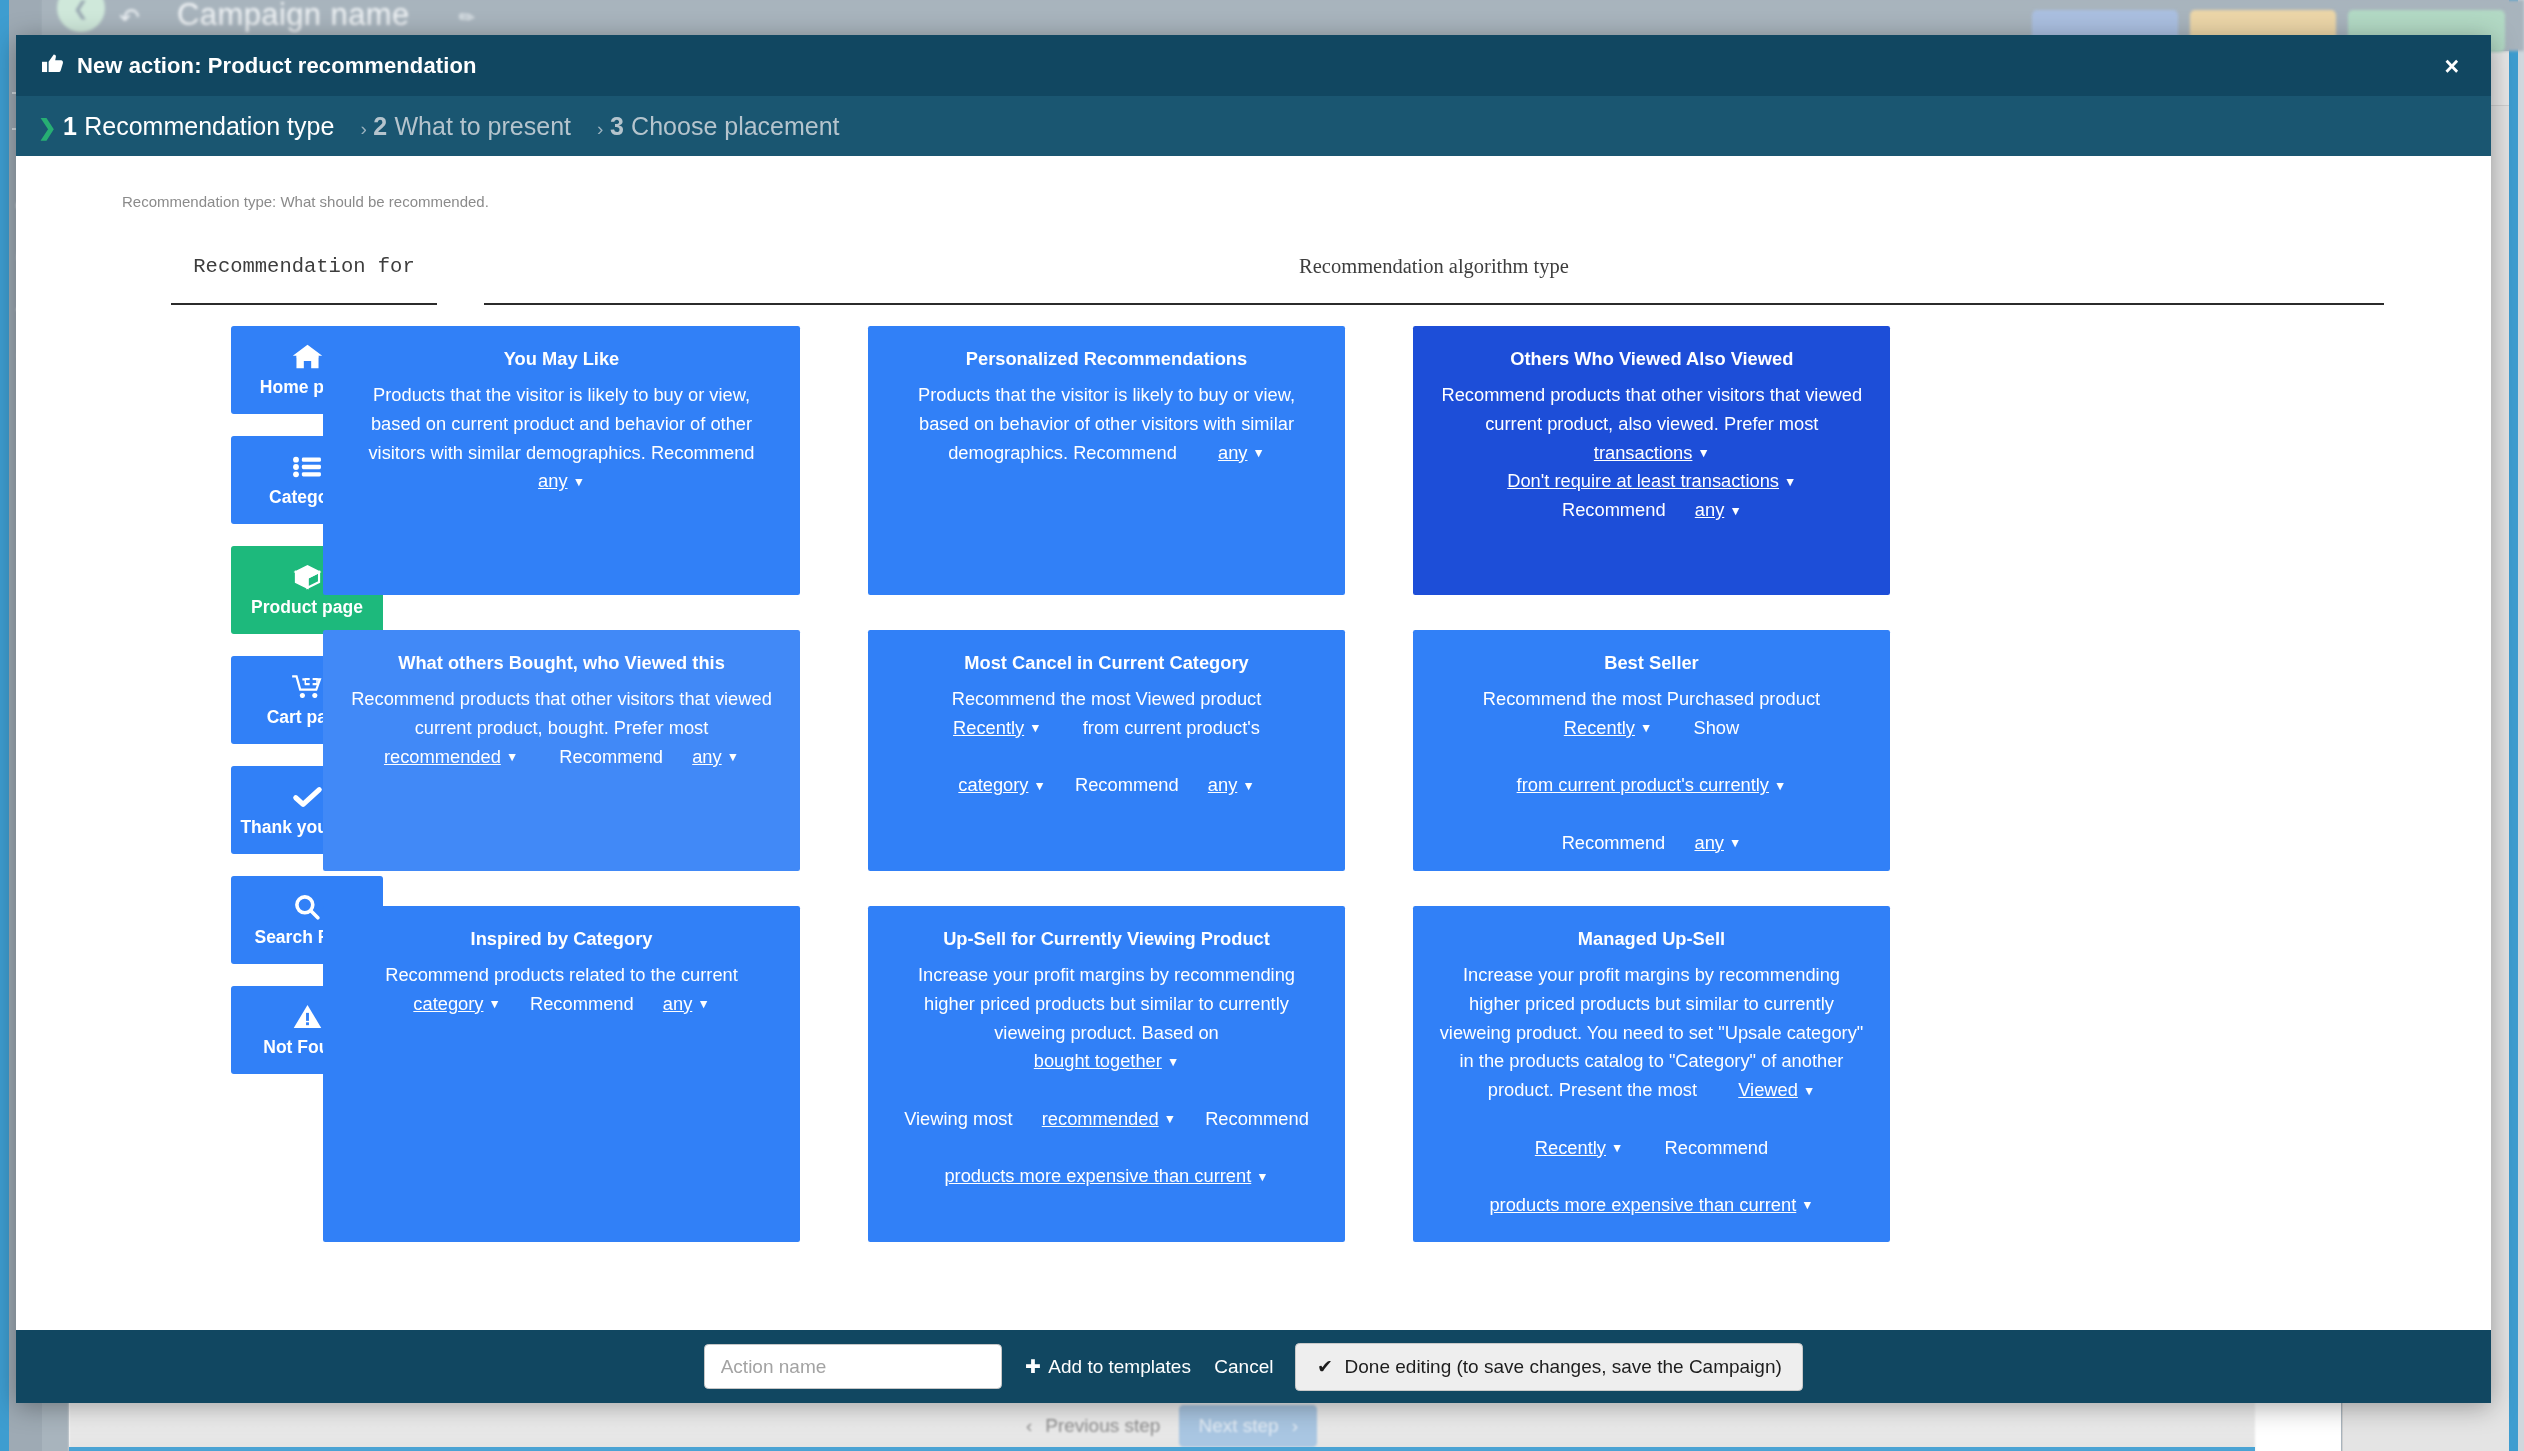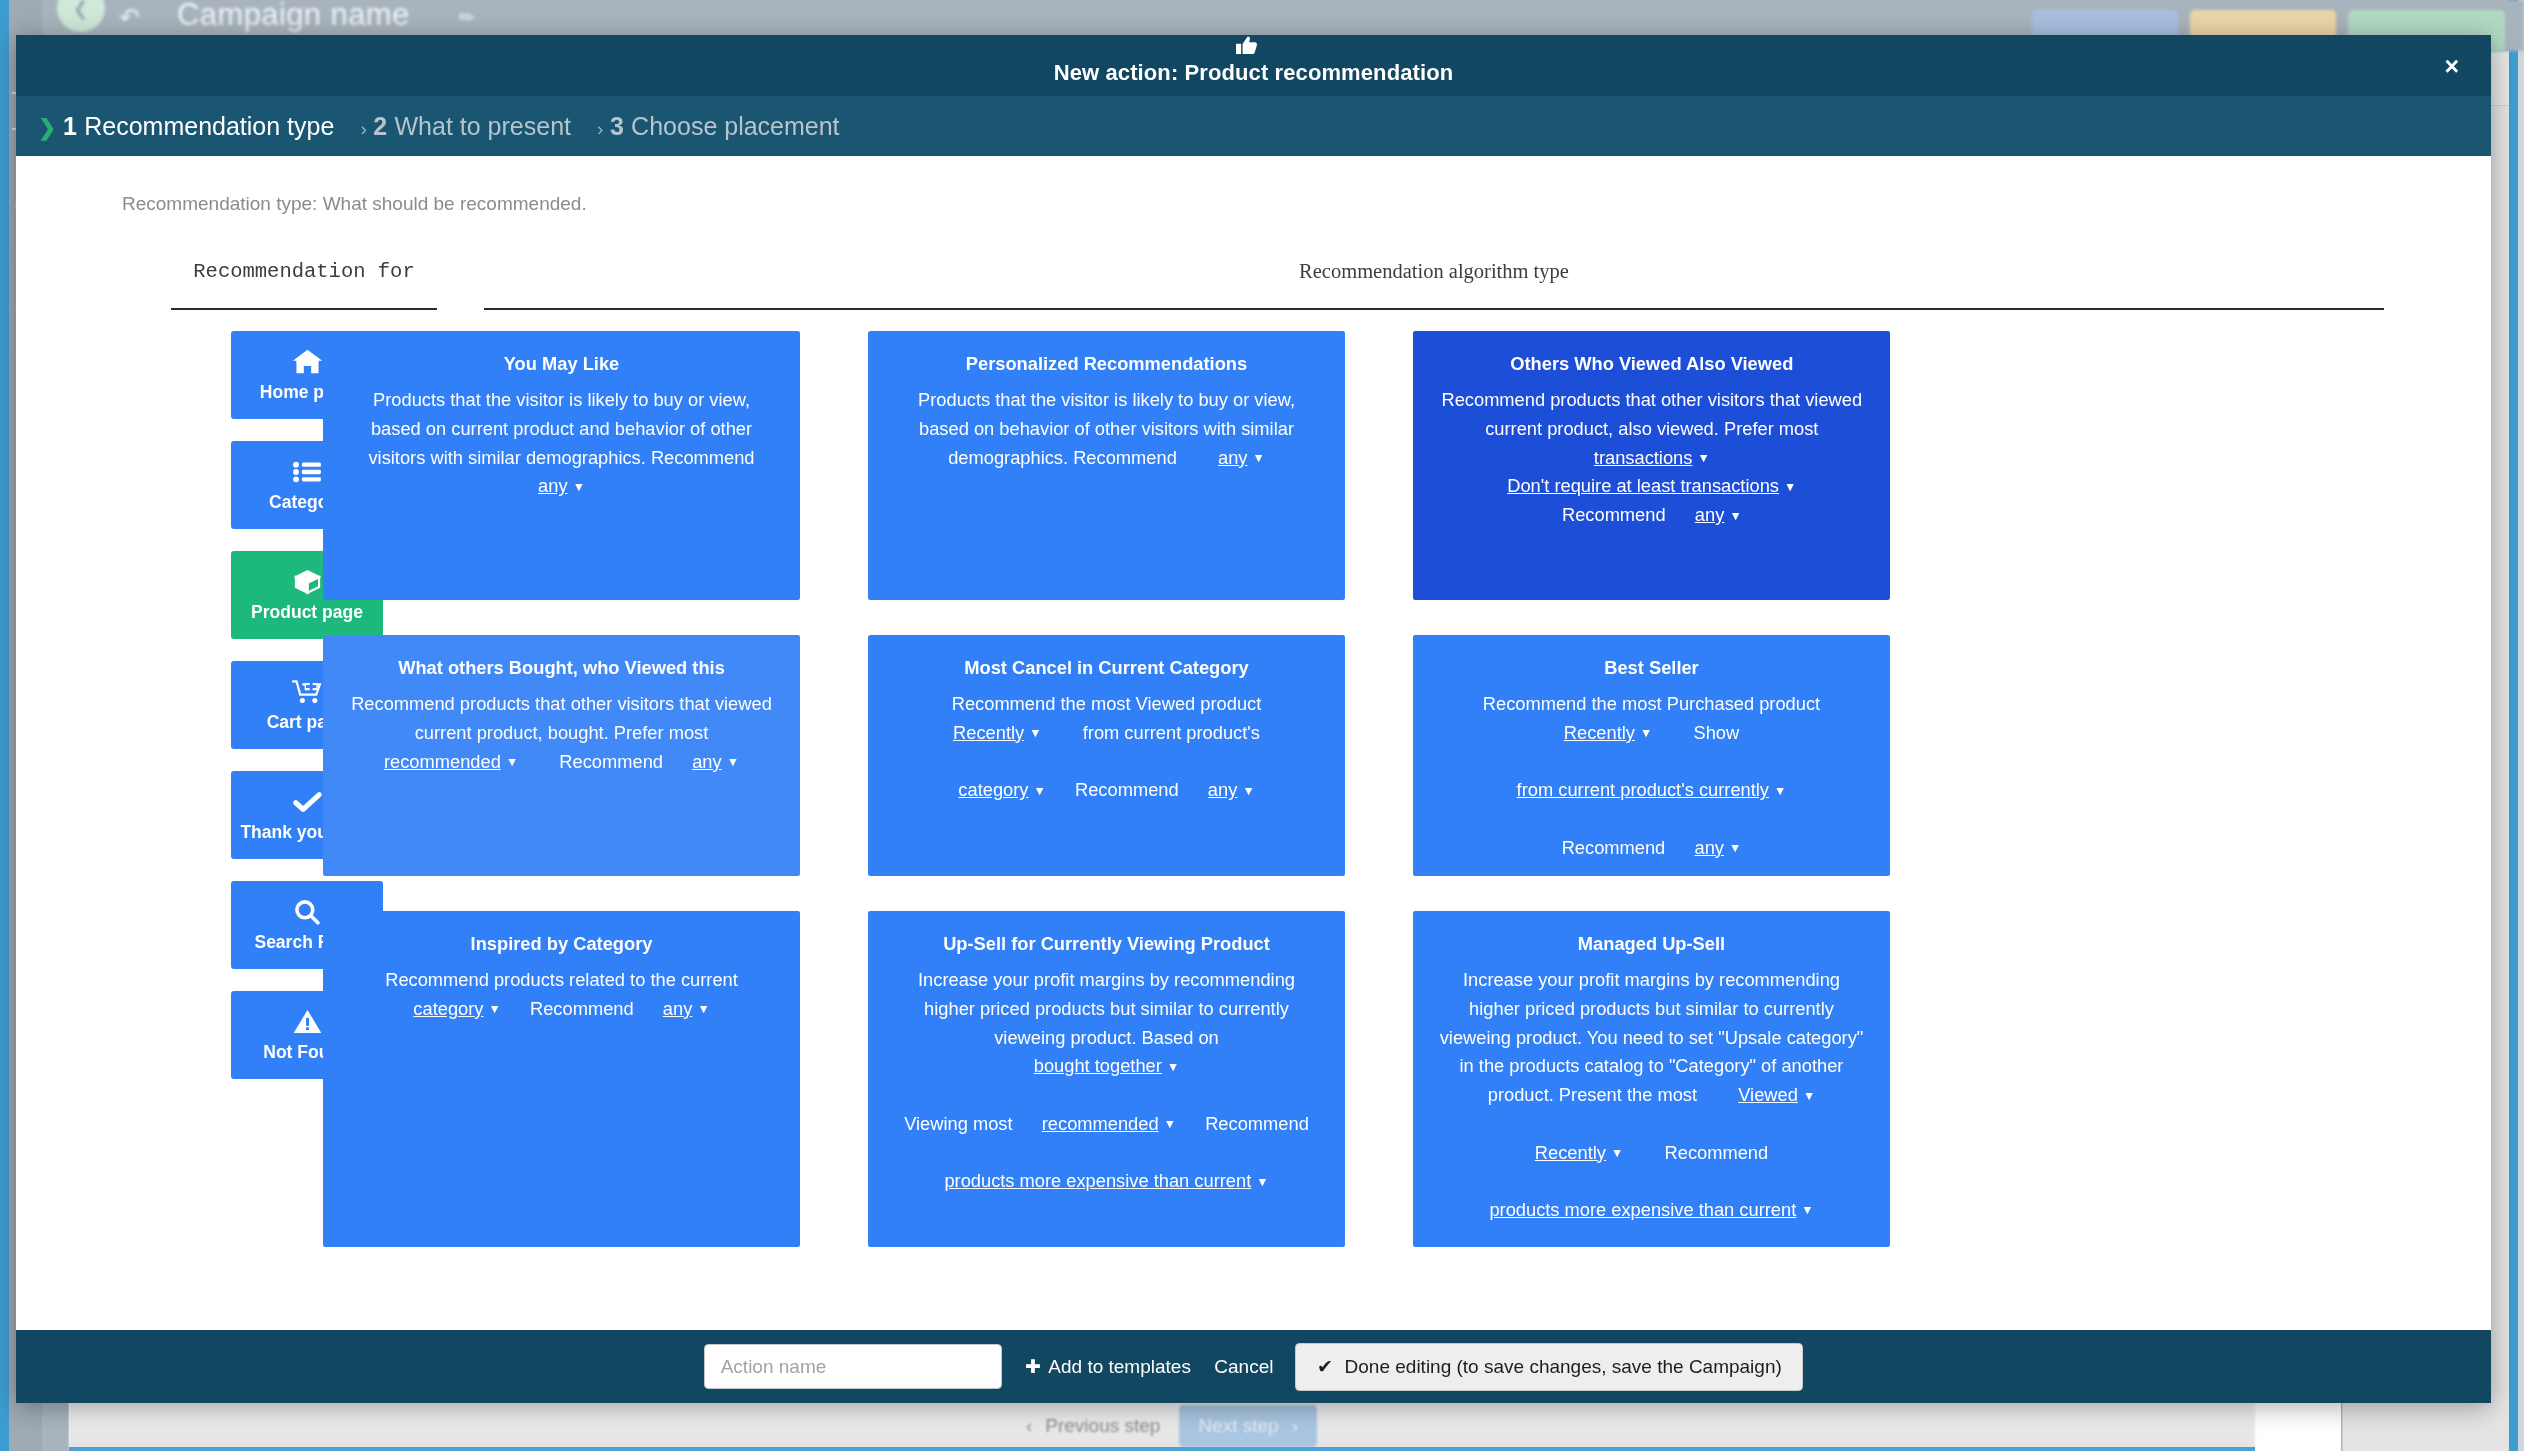--- a/index.html
+++ b/index.html
@@ -119,21 +119,20 @@
     position: absolute; left: 16px; top: 35px; width: 2475px; height: 1368px;
     background: #ffffff;
     box-shadow: 0 4.4px 25px rgba(0,0,0,.35);
     overflow: hidden;
   }
   #modal-header {
     height: 61px; background: #114761;
     display: flex; align-items: center;
     padding: 0 26px;
     position: relative;
-    flex-direction: column;
   }
   #modal-header .thumb {
     font-size: 22px; color: #ffffff; margin-right: 13px; line-height:1;
   }
   #modal-title {
     font-size: 22px; font-weight: bold; color: #ffffff; letter-spacing: 0.1px;
   }
   #modal-close {
     position: absolute; right: 32px; top: 50%; transform: translateY(-50%);
     font-size: 25px; color: #ffffff; font-weight: bold;
@@ -155,21 +154,21 @@
   .step.inactive .num { color: #b5c4cd; }
   .step.inactive .lbl { color: #b5c4cd; }
 
   #modal-body {
     position: absolute; left:0; right:0; top: 121px; bottom: 73px;
     background: #ffffff;
     overflow: hidden;
   }
 
   #subtitle {
-    font-size: 19px; color: #8b8b8b;
+    font-size: 15px; color: #8b8b8b;
     padding: 37px 0 0 106px;
   }
 
   #tabs {
     margin: 45px 0 0 155px;
     display: flex;
     width: 2213px;
   }
   .tab {
     font-size: 20.5px; color: #3d3d3d;

